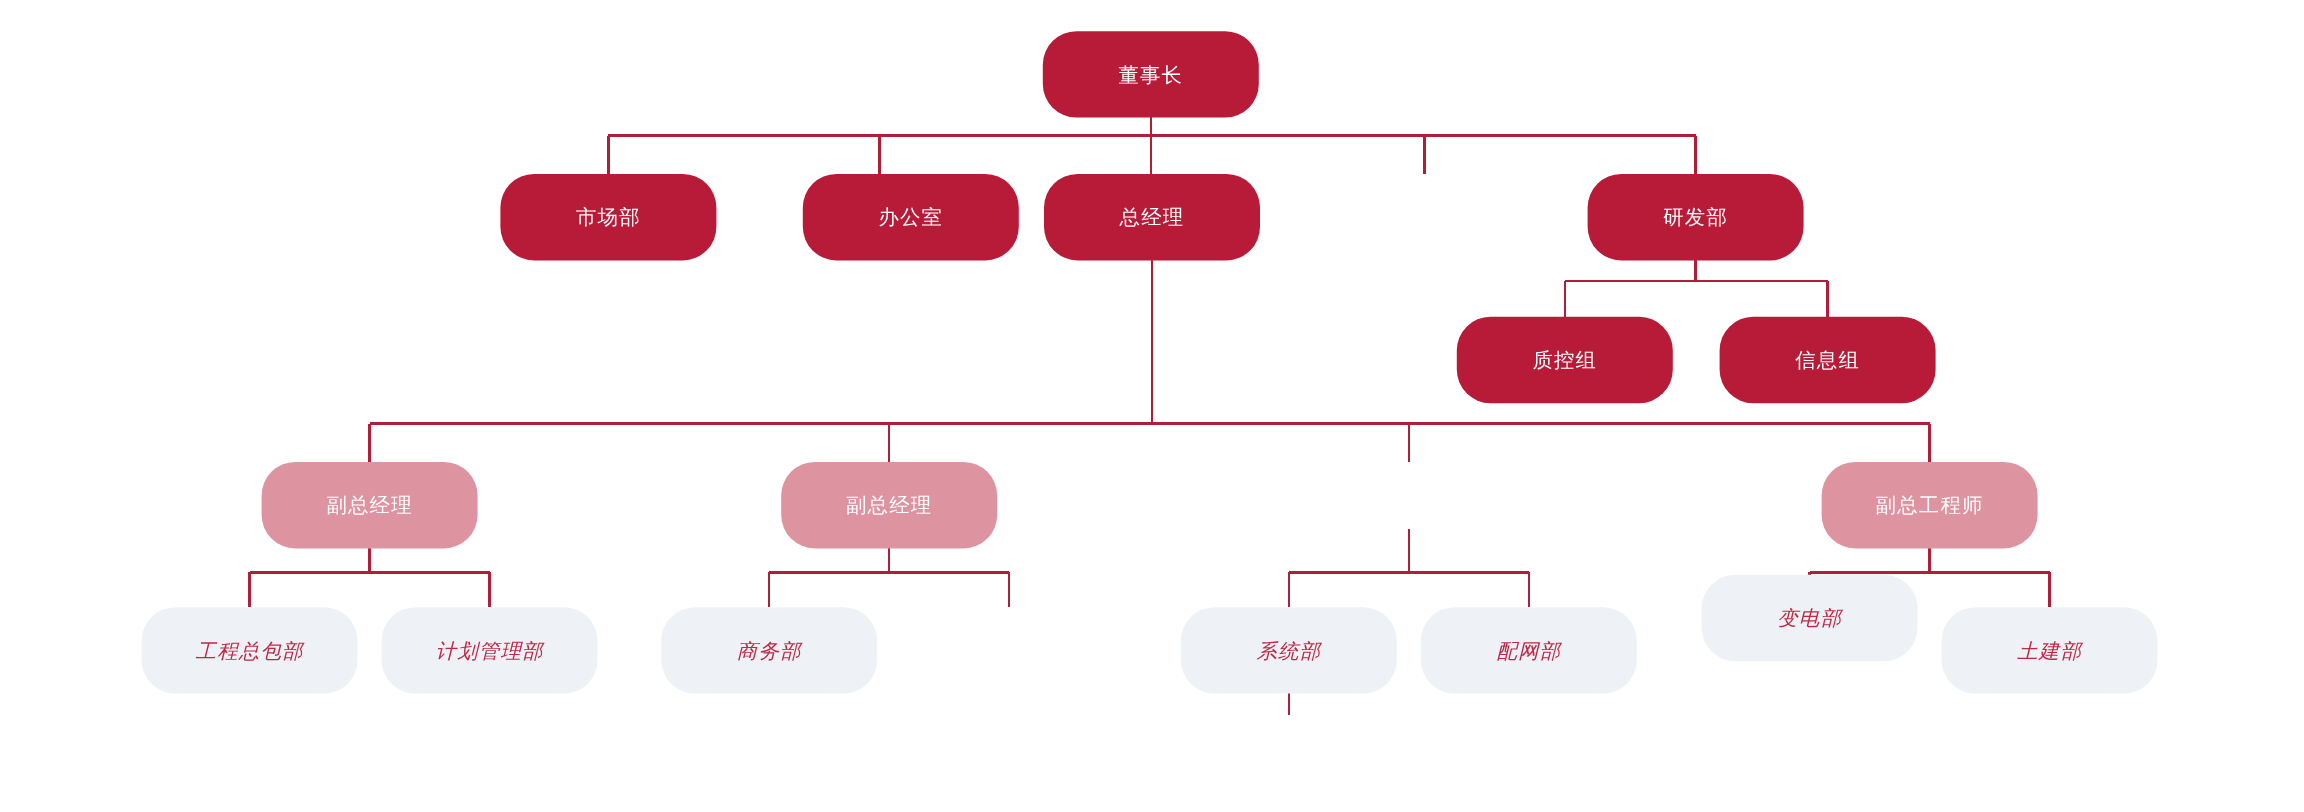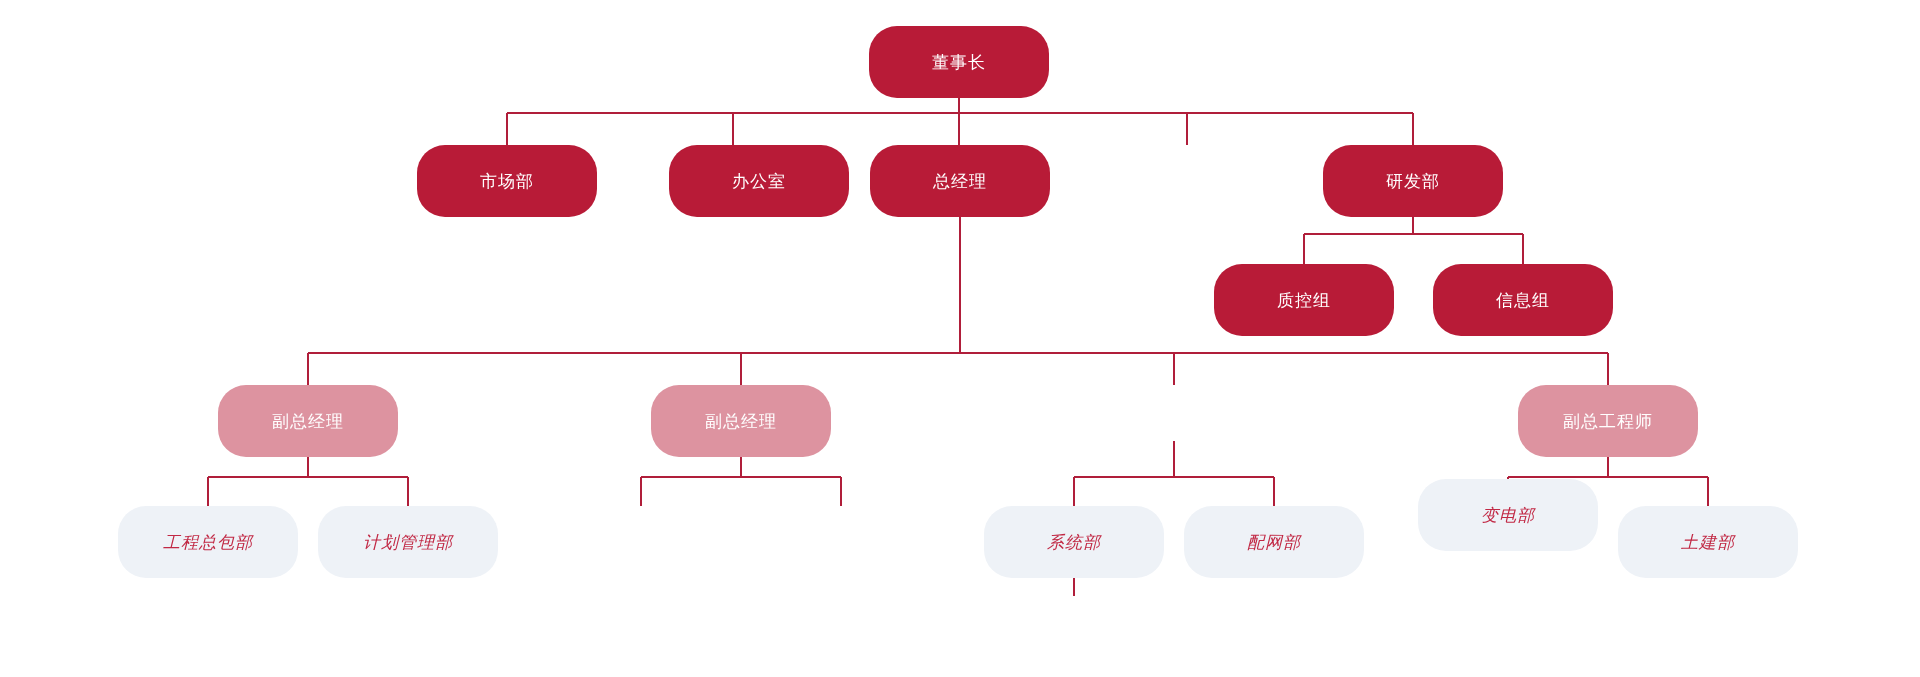--- a/index.html
+++ b/index.html
@@ -104,20 +104,23 @@
   <div class="node secondary" style="left:1518px;top:385px">
     <span class="lbl">副总工程师</span>
   </div>
 
   <div class="node tertiary" style="left:118px;top:506px">
     <span class="lbl">工程总包部</span>
   </div>
   <div class="node tertiary" style="left:318px;top:506px">
     <span class="lbl">计划管理部</span>
   </div>
+  <div class="node tertiary" style="left:551px;top:506px">
+    <span class="lbl">商务部</span>
+  </div>
   <div class="node tertiary" style="left:984px;top:506px">
     <span class="lbl">系统部</span>
   </div>
   <div class="node tertiary" style="left:1184px;top:506px">
     <span class="lbl">配网部</span>
   </div>
   <div class="node tertiary" style="left:1418px;top:479px">
     <span class="lbl">变电部</span>
   </div>
   <div class="node tertiary" style="left:1618px;top:506px">

